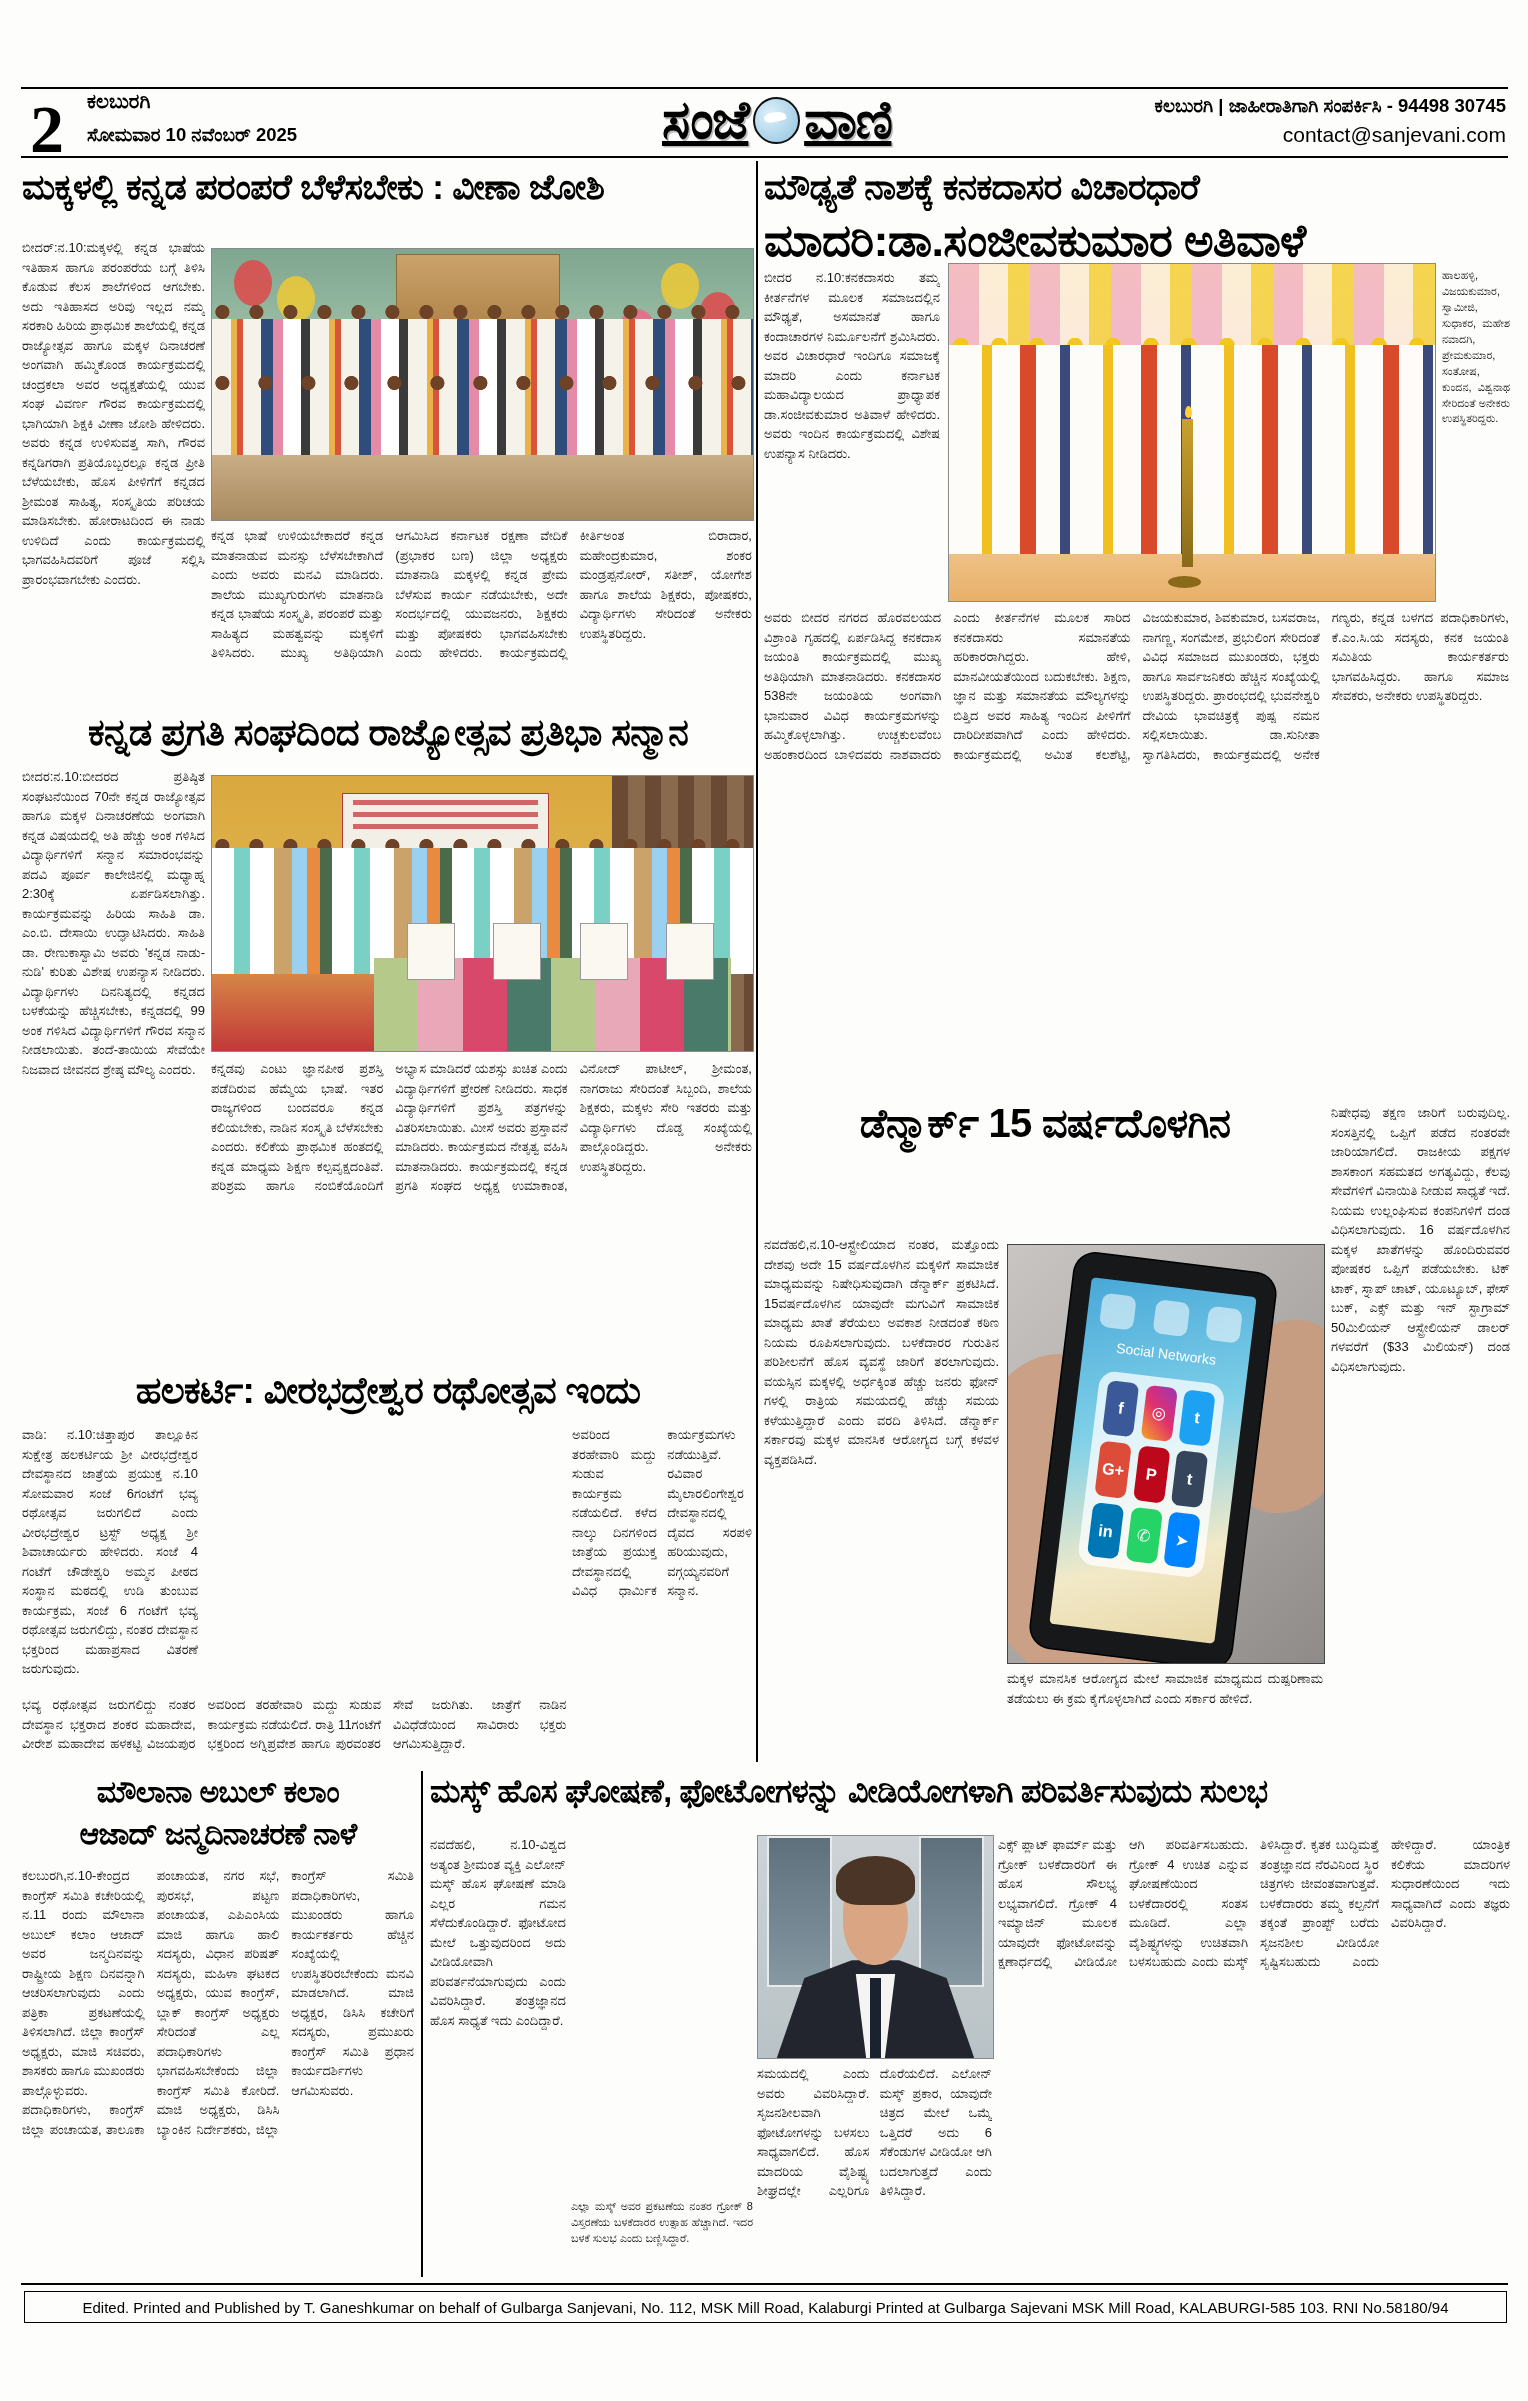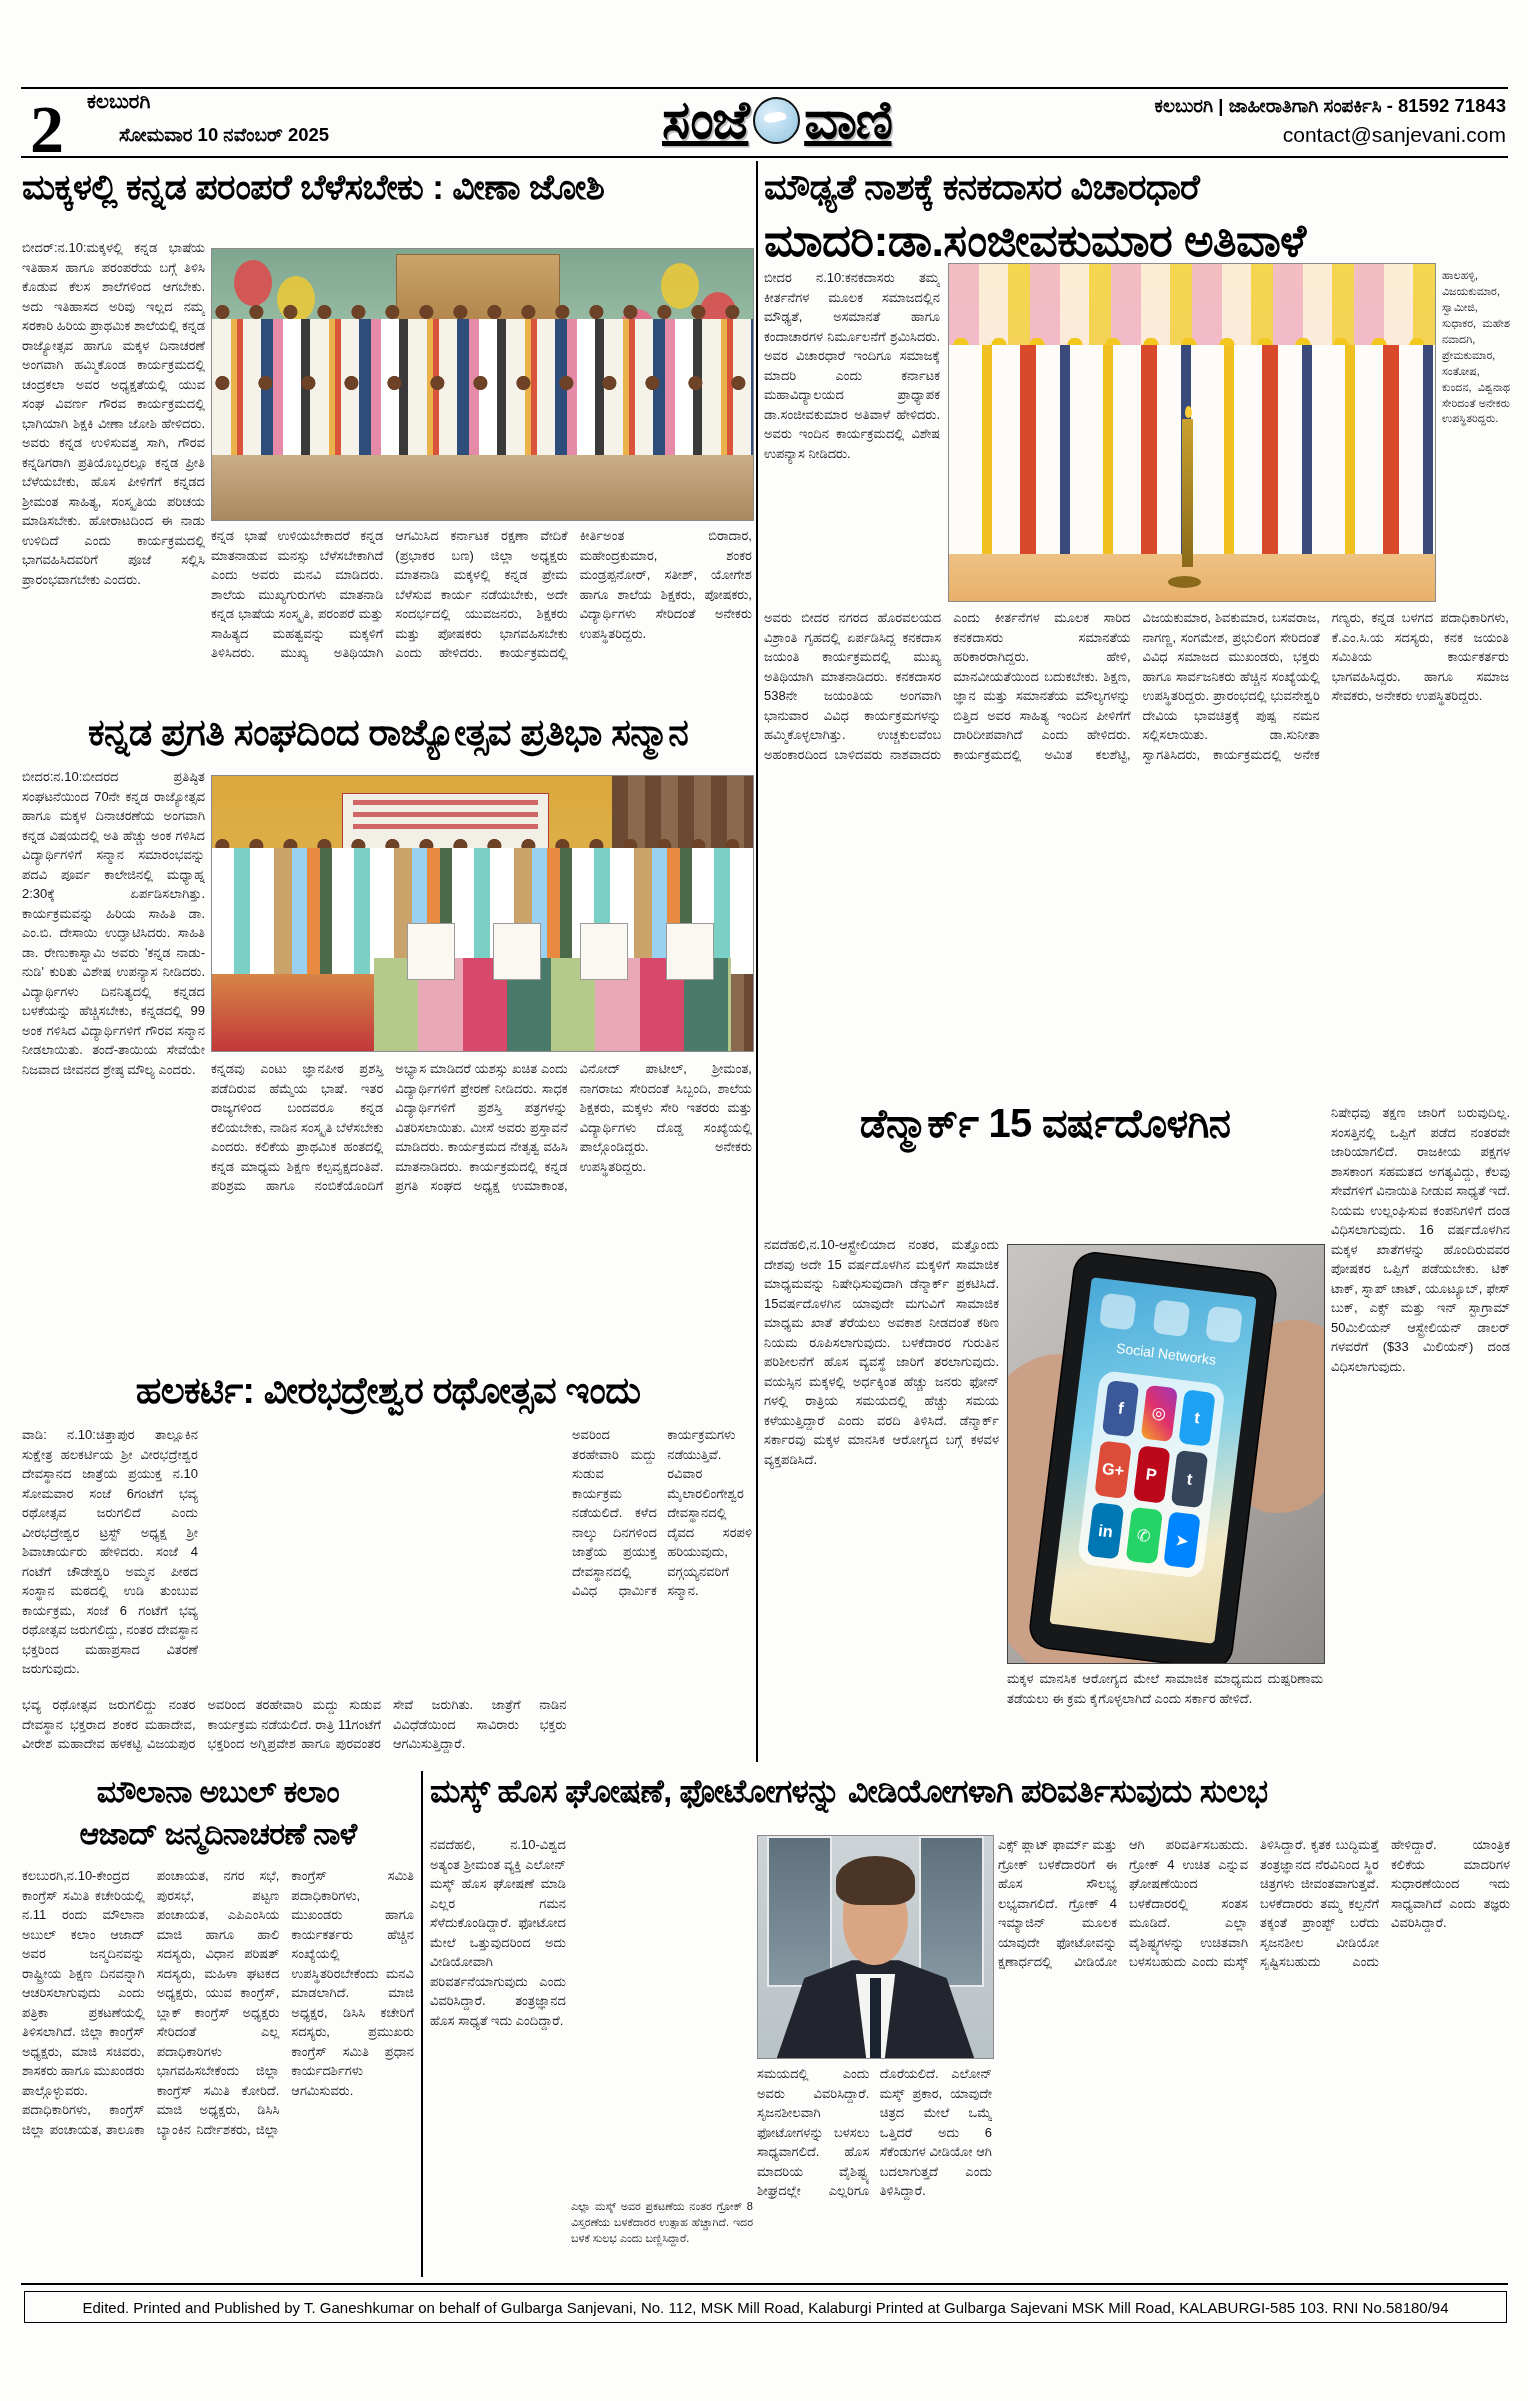--- a/index.html
+++ b/index.html
@@ -2,21 +2,21 @@
 <html style="font-size:12px"><head>
 <meta charset="utf-8">
 <style>
   html,body{margin:0;padding:0;background:#e9e9e9;}
   #page{position:relative;width:1528px;height:2401px;background:#fdfdfc;margin:0 auto;
         font-family:"Liberation Sans","DejaVu Sans",sans-serif;overflow:hidden;}
   .rule{position:absolute;background:#000;}
   
   .pgnum{position:absolute;font-family:"Liberation Serif","DejaVu Serif",serif;font-size:68px;font-weight:700;color:#000;line-height:1;}
   .edition{position:absolute;font-size:20px;font-weight:700;color:#000;}
-  .dateline{position:absolute;font-size:18.5px;font-weight:700;color:#000;margin-left:32px;}
+  .dateline{position:absolute;font-size:18.5px;font-weight:700;color:#000;}
   .masthead{position:absolute;display:flex;align-items:center;gap:4.4px;}
   .masthead .mtxt{font-size:53px;font-weight:900;color:#000;letter-spacing:-1.5px;text-shadow:1.5px 1.5px 0 #bbb;}
   .memblem{width:43px;height:43px;border-radius:50%;background:radial-gradient(circle at 35% 35%,#dff0fa,#8fc3e0);border:2.2px solid #111;position:relative;}
   .memblem:after{content:"";position:absolute;left:9px;top:13.3px;width:22px;height:10.4px;background:#fff;border-radius:60% 100% 20% 80%;transform:rotate(-15deg);}
   .contact1{position:absolute;font-size:18.5px;font-weight:700;color:#000;text-align:right;}
   .contact2{position:absolute;font-size:21px;font-weight:400;color:#000;text-align:right;font-family:"Liberation Sans",sans-serif;}
   
   .hl{position:absolute;font-weight:900;color:#000;line-height:1.18;letter-spacing:-0.7px;overflow:hidden;}
   
   .tblock{position:absolute;overflow:hidden;font-size:13px;line-height:1.5;text-align:justify;color:#131313;word-break:break-word;}
@@ -102,21 +102,21 @@
   <div class="pgnum" style="left:30px;top:95px;">2</div>
   <div class="edition" style="left:87px;top:90px;">ಕಲಬುರಗಿ</div>
   <div class="dateline" style="left:87px;top:124px;">ಸೋಮವಾರ 10  ನವೆಂಬರ್ 2025</div>
 
   <div class="masthead" style="left:662px;top:89px;text-decoration:underline;">
     <span class="mtxt">ಸಂಜೆ</span>
     <span class="memblem"></span>
     <span class="mtxt">ವಾಣಿ</span>
   </div>
 
-  <div class="contact1" style="right:22px;top:95px;width:518px;">ಕಲಬುರಗಿ  |  ಜಾಹೀರಾತಿಗಾಗಿ ಸಂಪರ್ಕಿಸಿ - 81592 71843</div>
+  <div class="contact1" style="right:22px;top:95px;width:518px;">ಕಲಬುರಗಿ  |  ಜಾಹೀರಾತಿಗಾಗಿ ಸಂಪರ್ಕಿಸಿ - 94498 30745</div>
   <div class="contact2" style="right:22px;top:123px;width:518px;">contact@sanjevani.com</div>
   <div class="rule" style="left:21px;top:156px;width:1487px;height:2.2px;"></div>
 
   <div class="rule" style="left:756px;top:161px;width:1.5px;height:1601px;"></div>
   <div class="rule" style="left:421px;top:1771px;width:1.5px;height:506px;"></div>
 
   <div class="hl" style="left:22px;top:166px;width:732px;height:62px;font-size:35px;">ಮಕ್ಕಳಲ್ಲಿ ಕನ್ನಡ ಪರಂಪರೆ ಬೆಳೆಸಬೇಕು : ವೀಣಾ ಜೋಶಿ</div>
   <div class="tblock" style="left:22px;top:238px;width:183px;height:463px;">ಬೀದರ್:ನ.10:ಮಕ್ಕಳಲ್ಲಿ ಕನ್ನಡ ಭಾಷೆಯ ಇತಿಹಾಸ ಹಾಗೂ ಪರಂಪರೆಯ ಬಗ್ಗೆ ತಿಳಿಸಿ ಕೊಡುವ ಕೆಲಸ ಶಾಲೆಗಳಿಂದ ಆಗಬೇಕು. ಅದು ಇತಿಹಾಸದ ಅರಿವು ಇಲ್ಲದ ನಮ್ಮ ಸರಕಾರಿ ಹಿರಿಯ ಪ್ರಾಥಮಿಕ ಶಾಲೆಯಲ್ಲಿ ಕನ್ನಡ ರಾಜ್ಯೋತ್ಸವ ಹಾಗೂ ಮಕ್ಕಳ ದಿನಾಚರಣೆ ಅಂಗವಾಗಿ ಹಮ್ಮಿಕೊಂಡ ಕಾರ್ಯಕ್ರಮದಲ್ಲಿ ಚಂದ್ರಕಲಾ ಅವರ ಅಧ್ಯಕ್ಷತೆಯಲ್ಲಿ ಯುವ ಸಂಘ ವಿವರ್ಣ ಗೌರವ ಕಾರ್ಯಕ್ರಮದಲ್ಲಿ ಭಾಗಿಯಾಗಿ ಶಿಕ್ಷಕಿ ವೀಣಾ ಜೋಶಿ ಹೇಳಿದರು. ಅವರು ಕನ್ನಡ ಉಳಿಸುವತ್ತ ಸಾಗಿ, ಗೌರವ ಕನ್ನಡಿಗರಾಗಿ ಪ್ರತಿಯೊಬ್ಬರಲ್ಲೂ ಕನ್ನಡ ಪ್ರೀತಿ ಬೆಳೆಯಬೇಕು, ಹೊಸ ಪೀಳಿಗೆಗೆ ಕನ್ನಡದ ಶ್ರೀಮಂತ ಸಾಹಿತ್ಯ, ಸಂಸ್ಕೃತಿಯ ಪರಿಚಯ ಮಾಡಿಸಬೇಕು. ಹೋರಾಟದಿಂದ ಈ ನಾಡು ಉಳಿದಿದೆ ಎಂದು ಕಾರ್ಯಕ್ರಮದಲ್ಲಿ ಭಾಗವಹಿಸಿದವರಿಗೆ ಪೂಜೆ ಸಲ್ಲಿಸಿ ಪ್ರಾರಂಭವಾಗಬೇಕು ಎಂದರು.</div>
 
   <div class="photo" style="left:211px;top:248px;width:541px;height:271px;">

